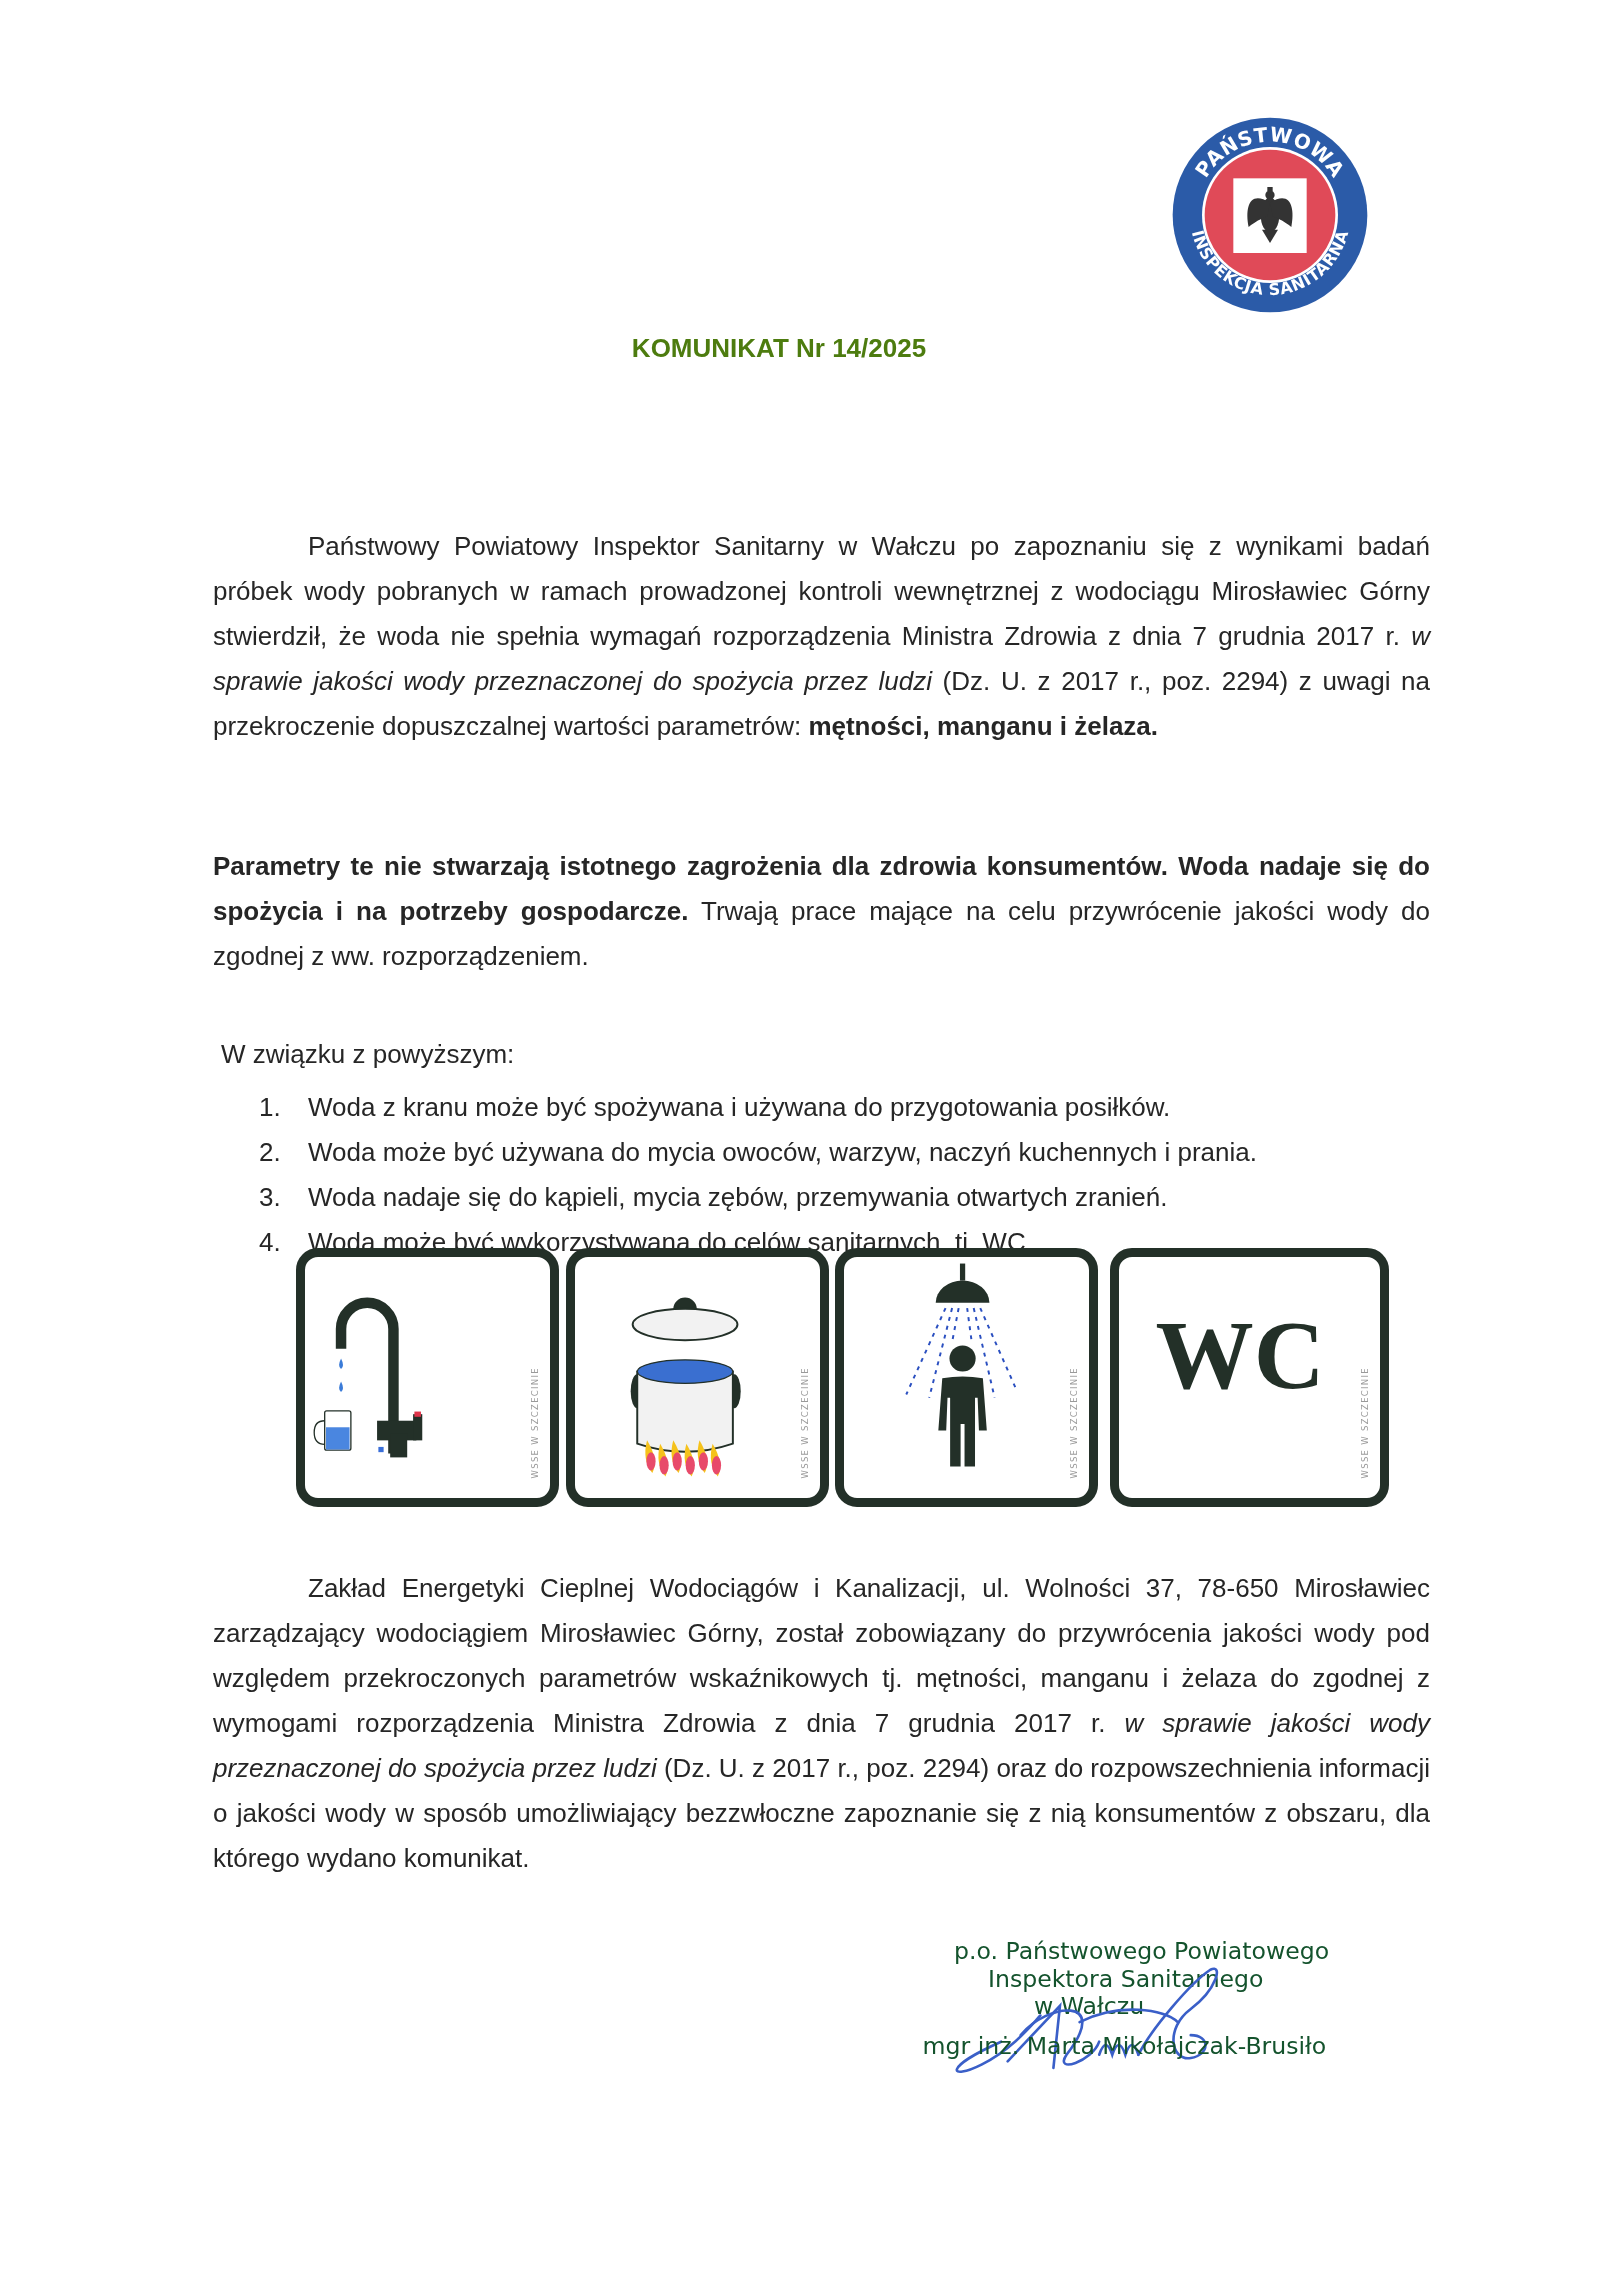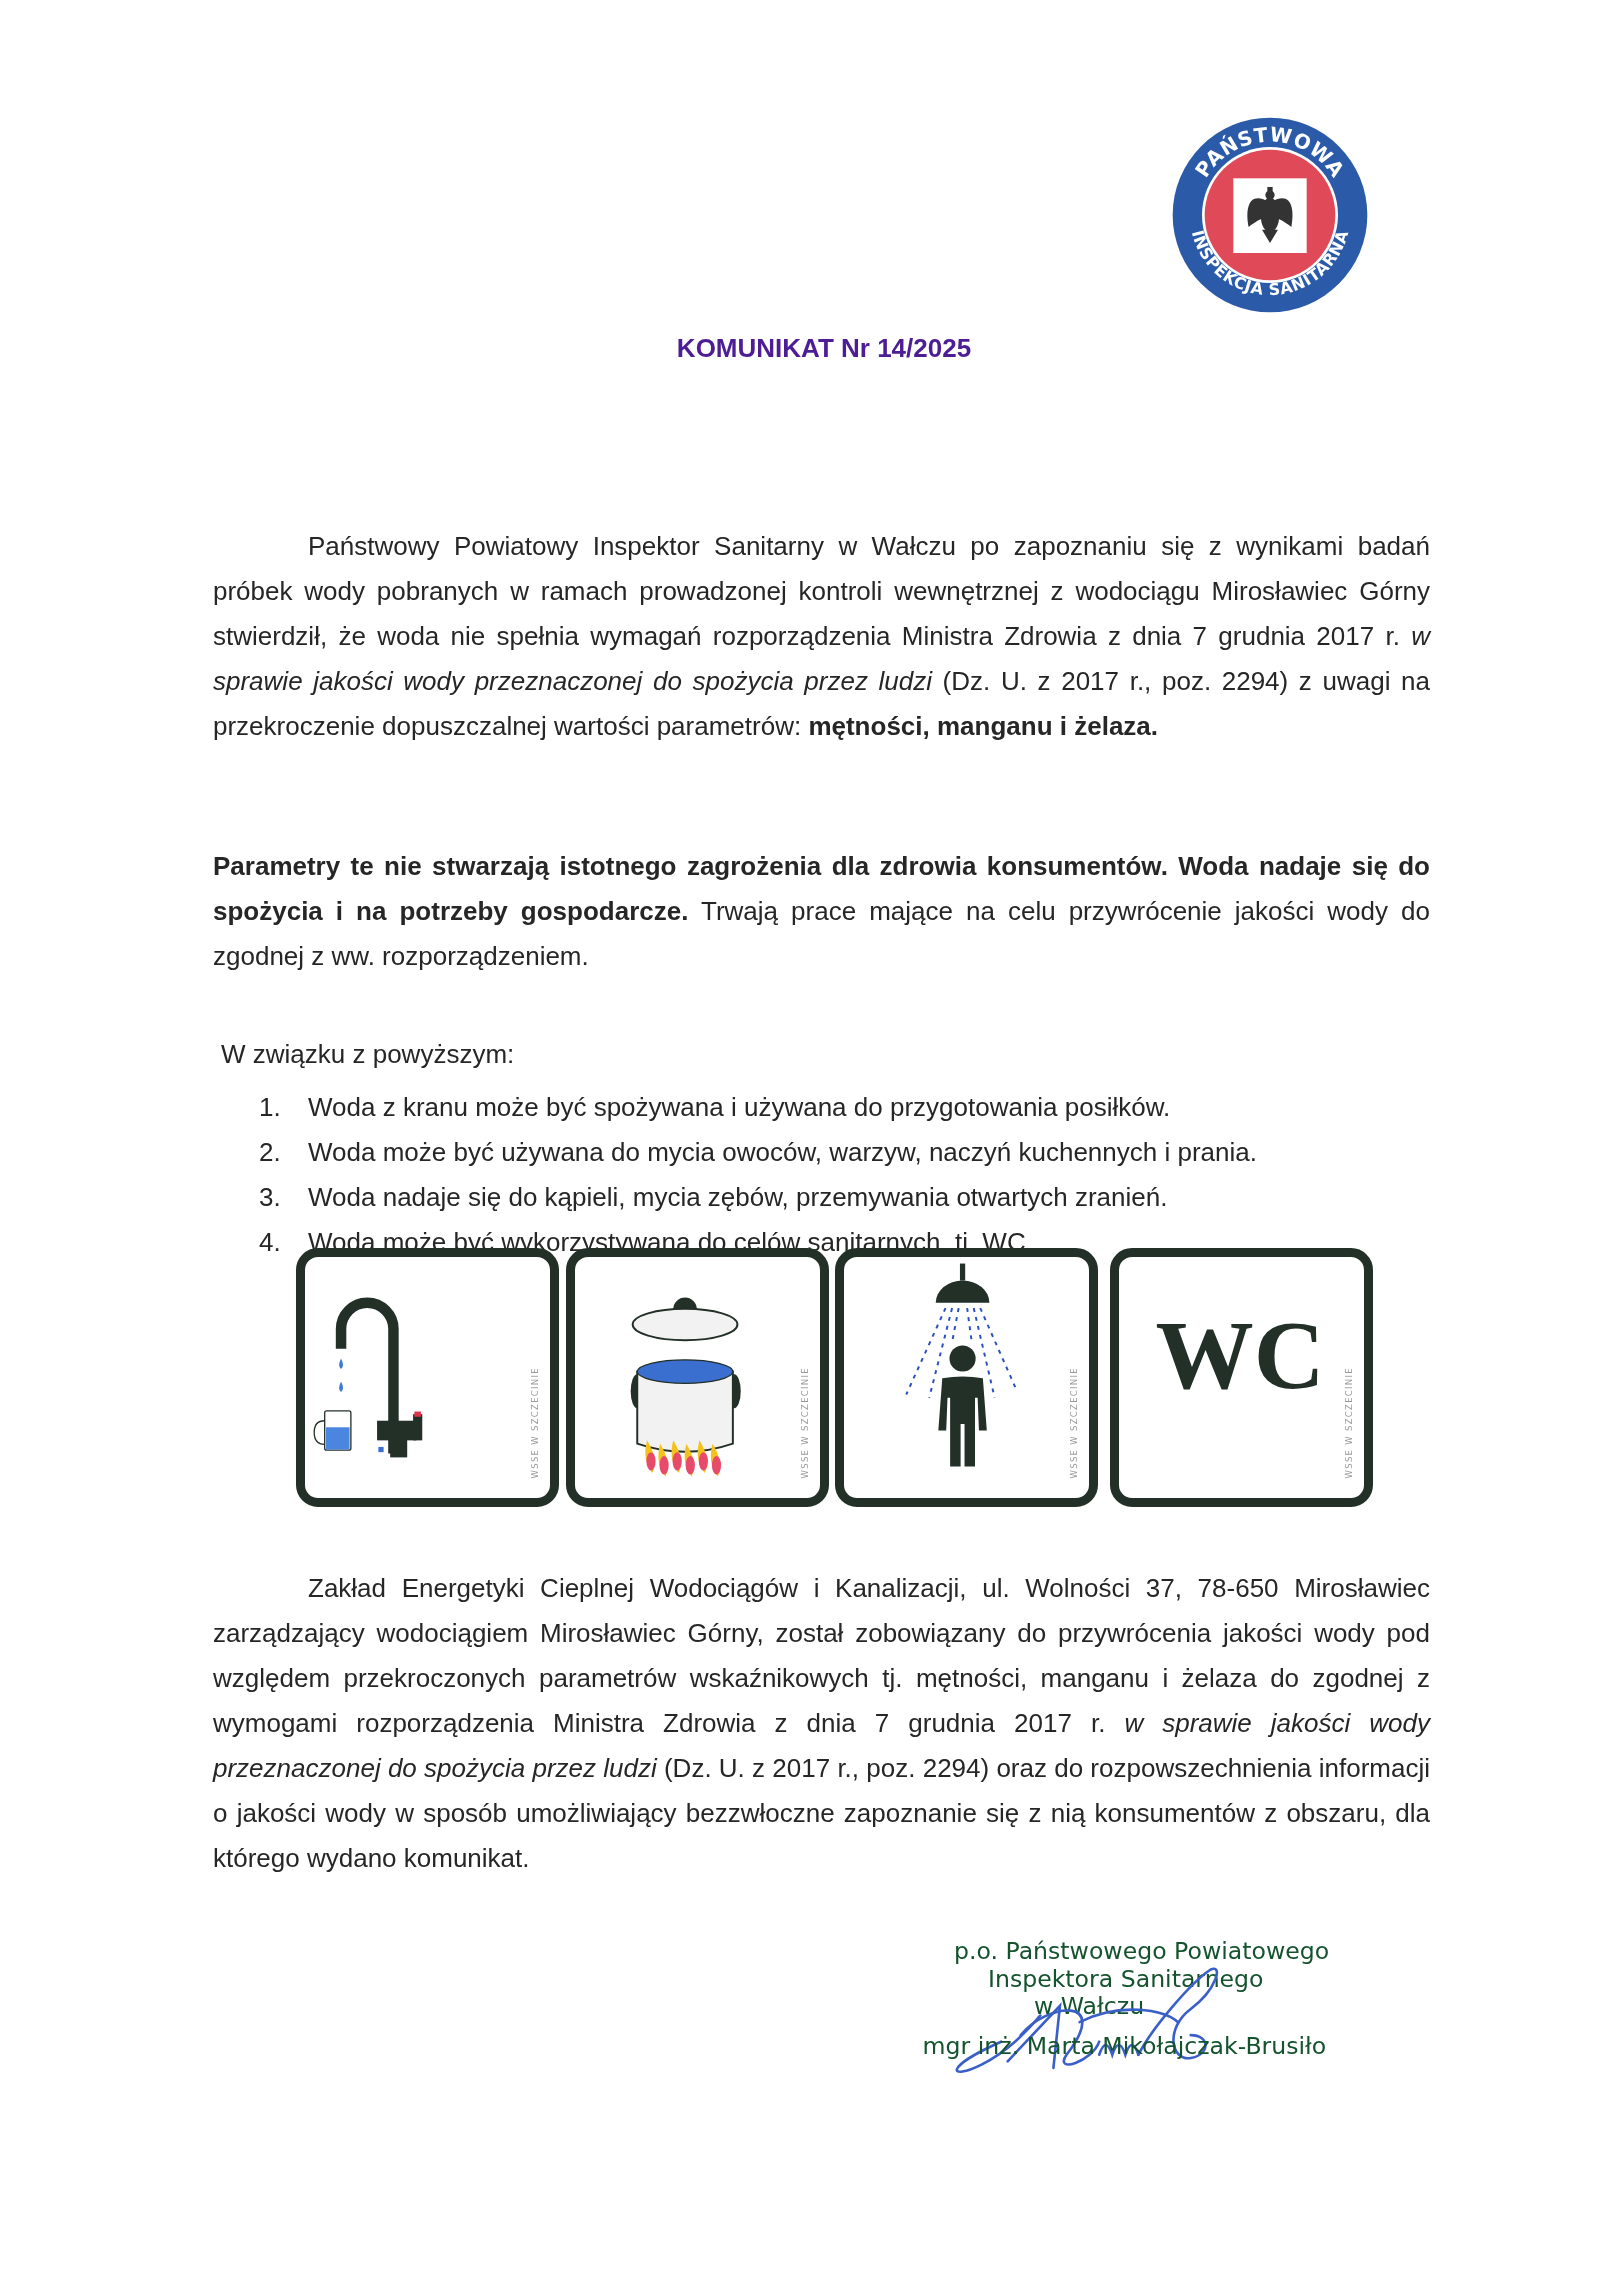--- a/index.html
+++ b/index.html
@@ -9,21 +9,21 @@
     color: #262626;
   }
   .page { position: absolute; left: 0; top: 0; width: 1623px; height: 2295px; background: #fff; }
 
   
   .logo { position: absolute; left: 1170px; top: 115px; width: 200px; height: 200px; }
 
   
   .title {
     position: absolute; left: 0; width: 1558px; top: 333px; text-align: center;
-    font-size: 26px; font-weight: bold; letter-spacing: 0px; color: #4c1d95; padding-left: 45px;
+    font-size: 26px; font-weight: bold; letter-spacing: 0px; color: #4d7c0f;
   }
 
   
   .block {
     position: absolute; left: 213px; width: 1217px;
     font-size: 26px; line-height: 45px; text-align: justify; color: #262626;
   }
   .block p { margin: 0; }
   .indent { text-indent: 95px; }
   .it { font-style: italic; }
@@ -167,21 +167,21 @@
             <line x1="188" y1="78" x2="195" y2="130"></line>
           <line x1="198" y1="78" x2="230" y2="215"></line>
             <line x1="208" y1="78" x2="262" y2="200"></line>
         </g>
         <circle cx="181" cy="155" r="20" fill="#233028"></circle>
         <path d="M150 185 Q181 180 212 185 L218 265 L206 265 L204 215 L200 215 L200 320 L184 320 L184 255 L178 255 L178 320 L162 320 L162 215 L158 215 L156 265 L144 265 Z" fill="#233028"></path>
       </svg>
       <span class="wm">WSSE W SZCZECINIE</span>
     </div>
 
-    <div class="icon-box" style="left:814px;">
+    <div class="icon-box" style="left:814px;padding-left:16px;">
       <svg viewBox="0 0 374 368">
         <text x="185" y="200" text-anchor="middle" font-family="Liberation Serif, DejaVu Serif, serif" font-weight="bold" font-size="150" fill="#233028">WC</text>
       </svg>
       <span class="wm">WSSE W SZCZECINIE</span>
     </div>
   </div>
 
   <div class="block" style="top: 1566px;">
     <p class="indent"><span>Zakład Energetyki Cieplnej Wodociągów i Kanalizacji, ul. Wolności 37, 78-650 Mirosławiec zarządzający wodociągiem Mirosławiec Górny, został zobowiązany do przywrócenia jakości wody pod względem przekroczonych parametrów wskaźnikowych tj. mętności, manganu i żelaza do zgodnej z wymogami rozporządzenia Ministra Zdrowia z dnia 7 grudnia 2017 r. </span><span class="it">w sprawie jakości wody przeznaczonej do spożycia przez ludzi</span><span> (Dz. U. z 2017 r., poz. 2294) oraz do rozpowszechnienia informacji o jakości wody w sposób umożliwiający bezzwłoczne zapoznanie się z nią konsumentów z obszaru, dla którego wydano komunikat.</span></p>
   </div>

